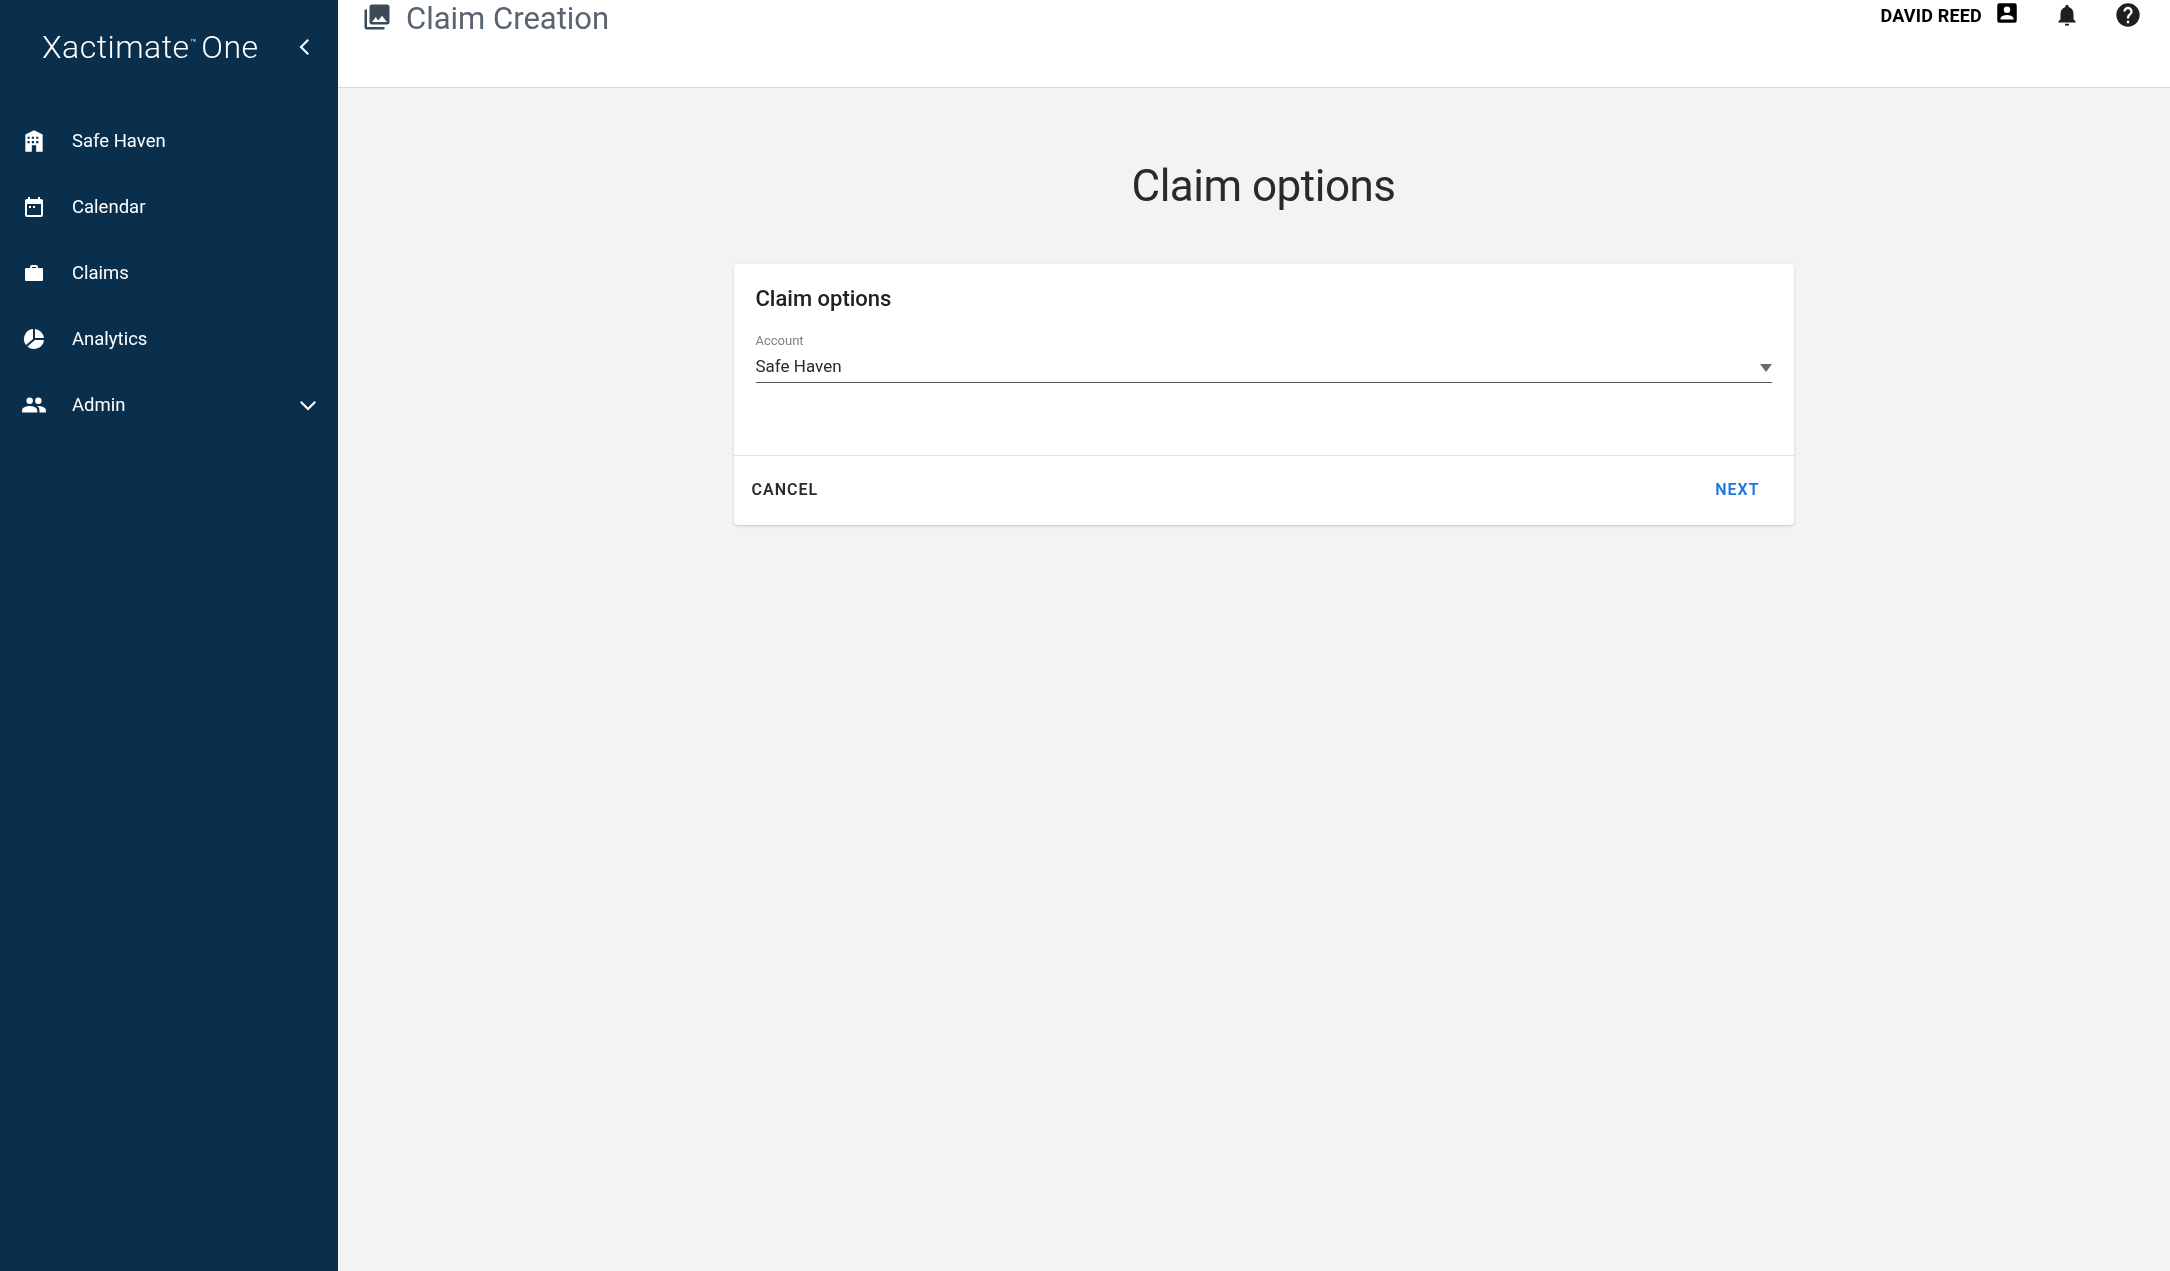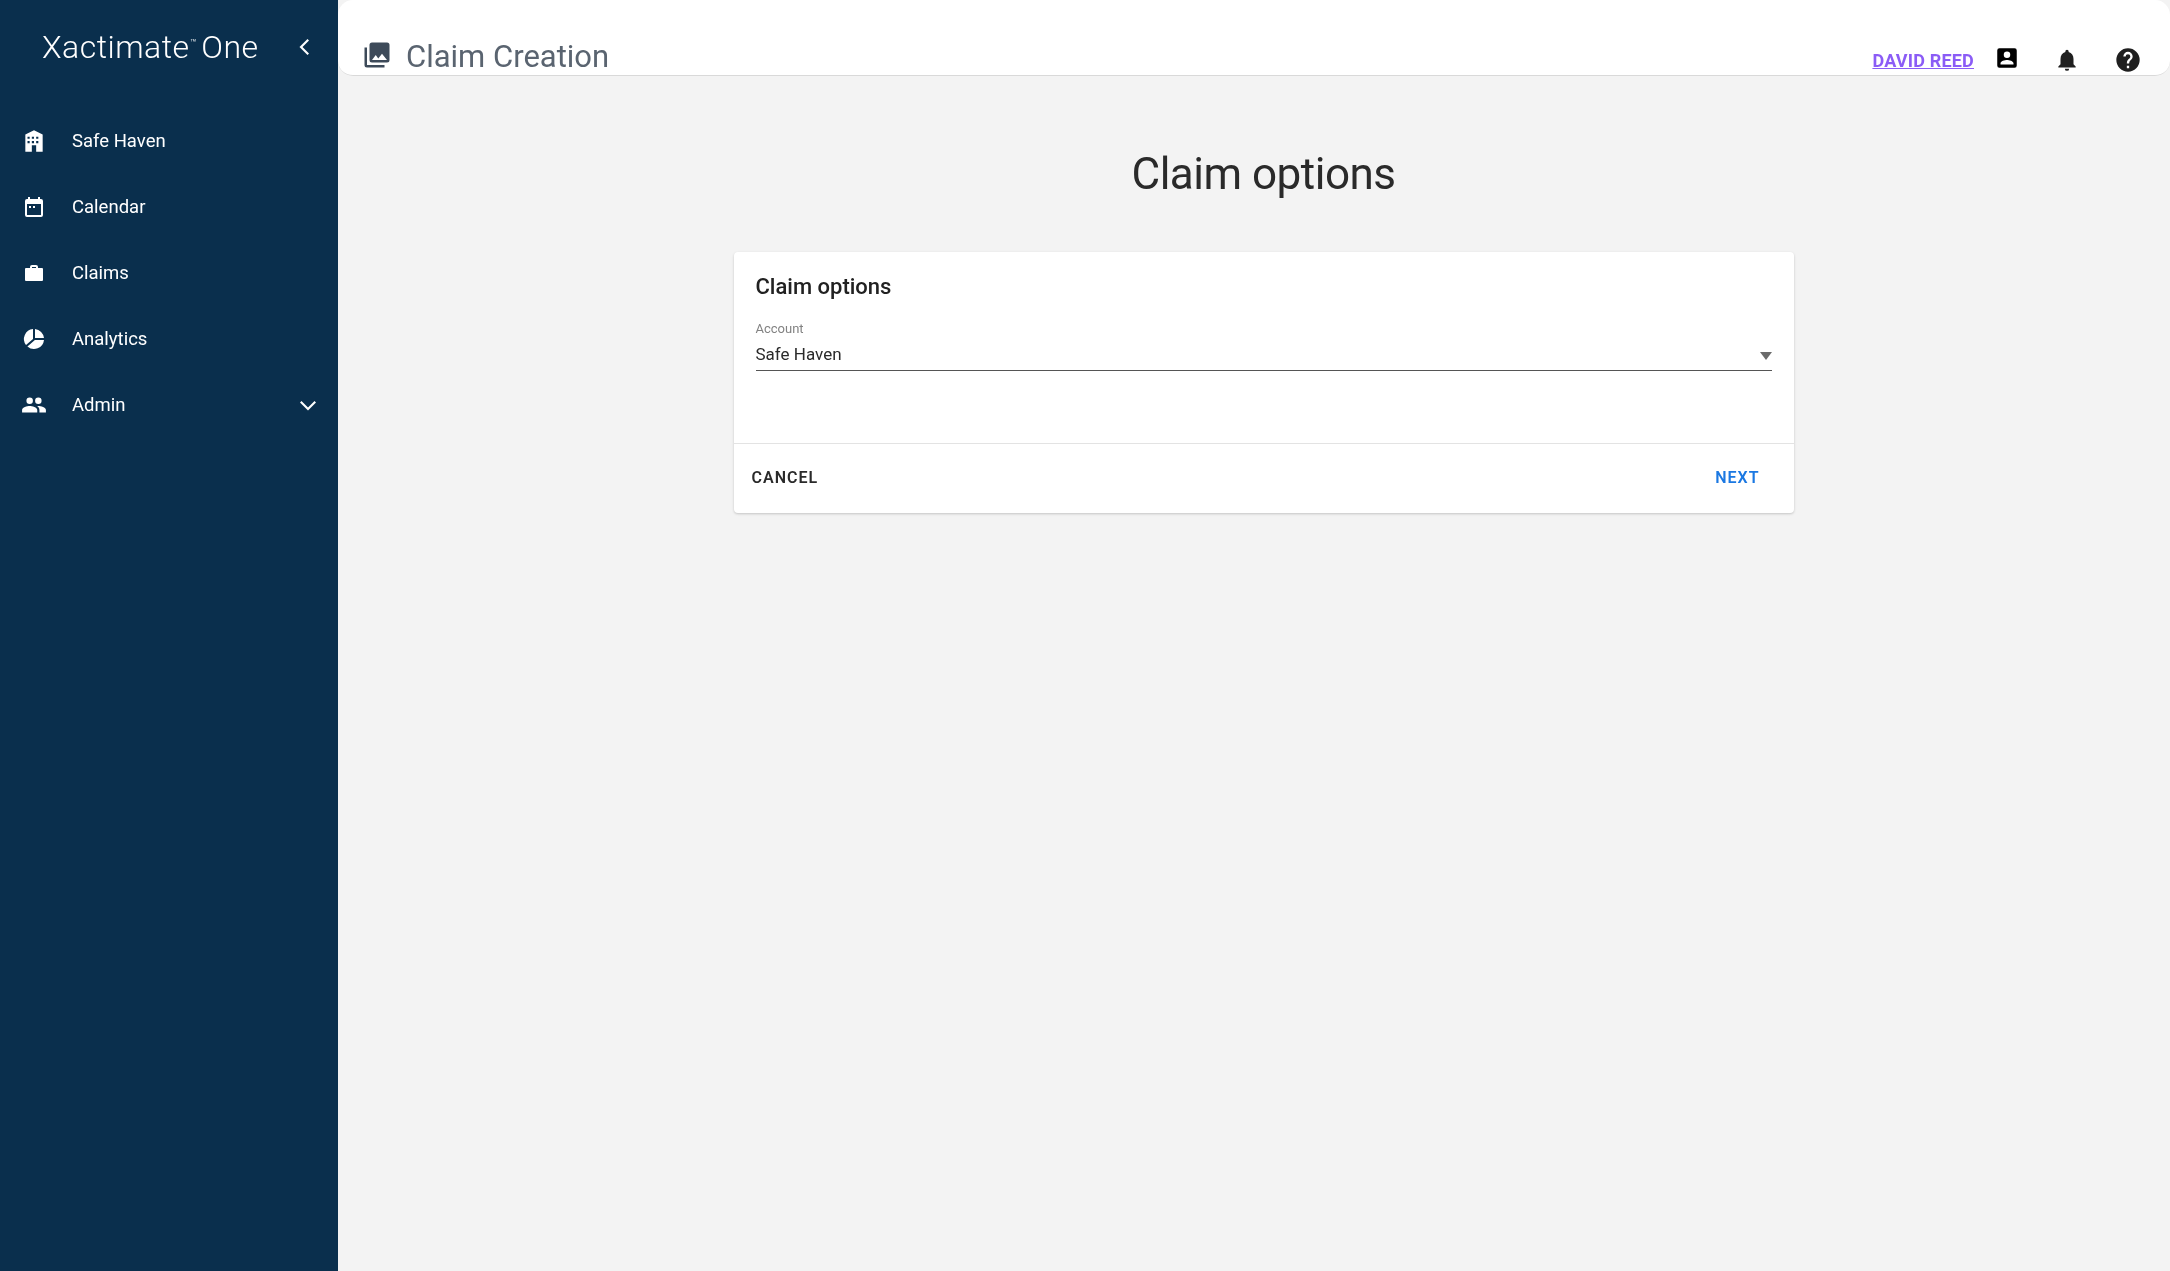--- a/index.html
+++ b/index.html
@@ -76,27 +76,26 @@
   .nav-icon svg { fill: #fff; }
 
   
   .main {
     flex: 1;
     display: flex;
     flex-direction: column;
     background: #f3f3f3;
   }
   .topbar {
-    height: 76px;
+    height: 88px;
     background: #ffffff;
     border-bottom: 1px solid #d9d9d9;
     display: flex;
-    align-items: flex-end;
+    align-items: flex-start;
     padding: 0 28px 0 24px;
-    border-radius: 15px;
   }
   .topbar-left {
     display: flex;
     align-items: center;
     gap: 14px;
   }
   .topbar-title {
     font-size: 31px;
     font-weight: 400;
     color: #5a6470;
@@ -104,26 +103,25 @@
   .topbar-icon svg { fill: #3d4a59; }
   .topbar-spacer { flex: 1; }
   .topbar-right {
     display: flex;
     align-items: center;
     gap: 34px;
   }
   .user {
     display: flex;
     align-items: center;
-    gap: 20px;
+    gap: 12px;
     font-weight: 700;
     font-size: 18px;
-    color: #8b5cf6;
+    color: #000000;
     letter-spacing: 0.2px;
-    text-decoration: underline;
   }
   .icon-btn {
     display: flex; align-items: center; justify-content: center;
     cursor: pointer;
   }
   .icon-btn svg { fill: #1f1f1f; }
 
   
   .content {
     flex: 1;

